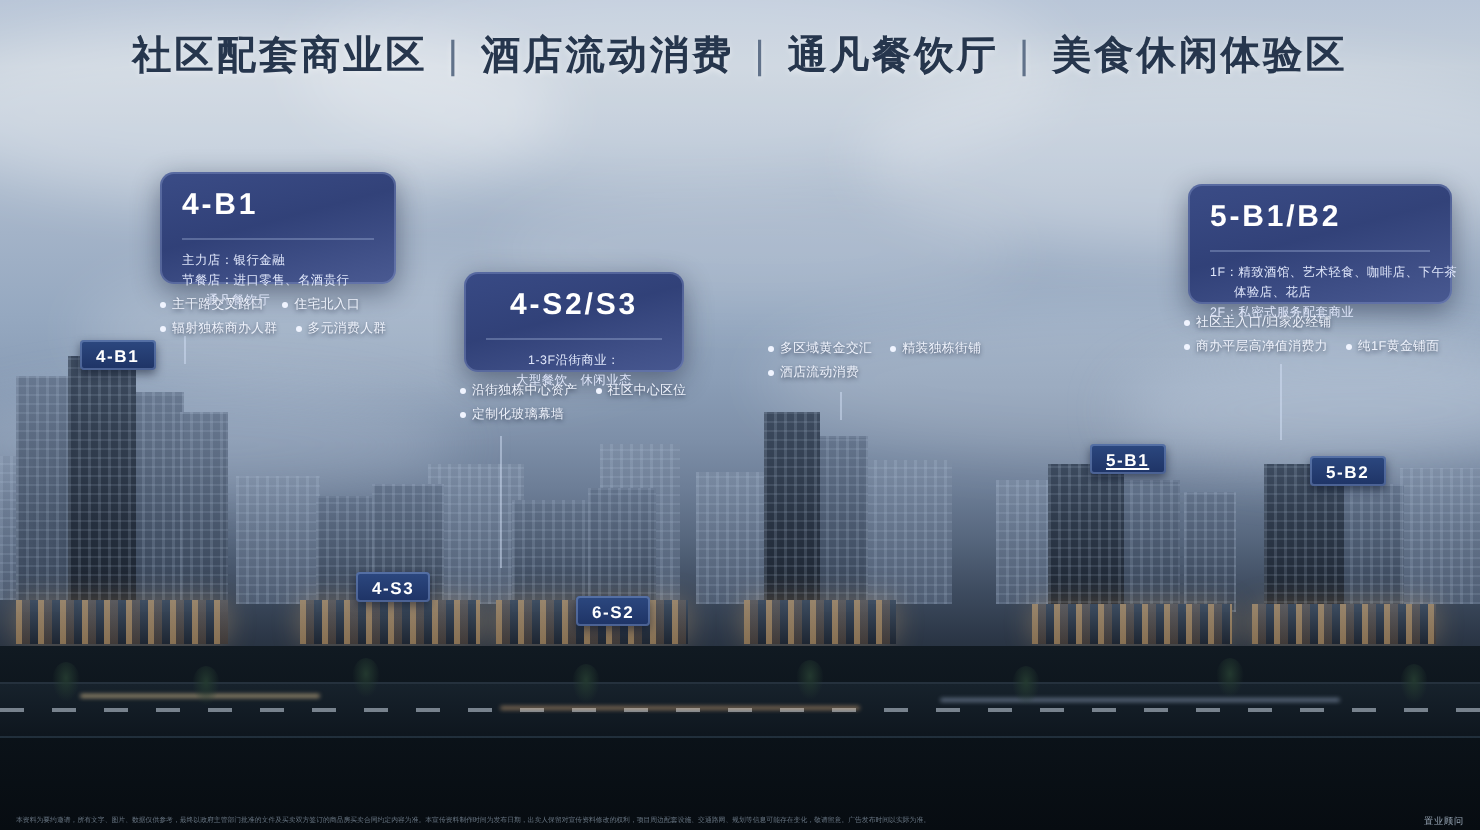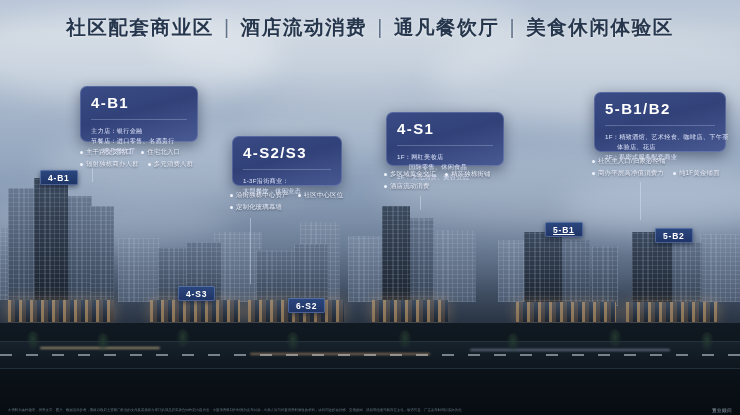--- a/index.html
+++ b/index.html
@@ -445,21 +445,21 @@
     <span class="bullet">
         <i class="dot"></i>
         <span>辐射独栋商办人群</span>
       </span>
     <span class="bullet">
         <i class="dot"></i>
         <span>多元消费人群</span>
       </span>
   </div>
 
-  <div class="card" style="left:232px; top:136px; width:110px; height:50px;">
+  <div class="card" style="left:232px; top:136px; width:110px; height:50px;text-align:center;">
     <div class="card-code">4-S2/S3</div>
     <div class="card-divider"></div>
     <div class="card-lines">
       <span class="ln">1-3F沿街商业：</span>
       <span class="ln">大型餐饮、休闲业态</span>
     </div>
   </div>
   <div class="bullets" style="left:230px; top:191px; width:130px;">
     <span class="bullet">
         <i class="dot"></i>
@@ -468,29 +468,20 @@
     <span class="bullet">
         <i class="dot"></i>
         <span>社区中心区位</span>
       </span>
     <span class="bullet">
         <i class="dot"></i>
         <span>定制化玻璃幕墙</span>
       </span>
   </div>
 
-  <div class="card" style="left:386px; top:112px; width:118px; height:54px;">
-    <div class="card-code">4-S1</div>
-    <div class="card-divider"></div>
-    <div class="card-lines">
-      <span class="ln">1F：网红美妆店</span>
-      <span class="ln indent">国际零售、休闲食品</span>
-      <span class="ln">2F：文化消费、美容业态</span>
-    </div>
-  </div>
   <div class="bullets" style="left:384px; top:170px; width:140px;">
     <span class="bullet">
         <i class="dot"></i>
         <span>多区域黄金交汇</span>
       </span>
     <span class="bullet">
         <i class="dot"></i>
         <span>精装独栋街铺</span>
       </span>
     <span class="bullet">

